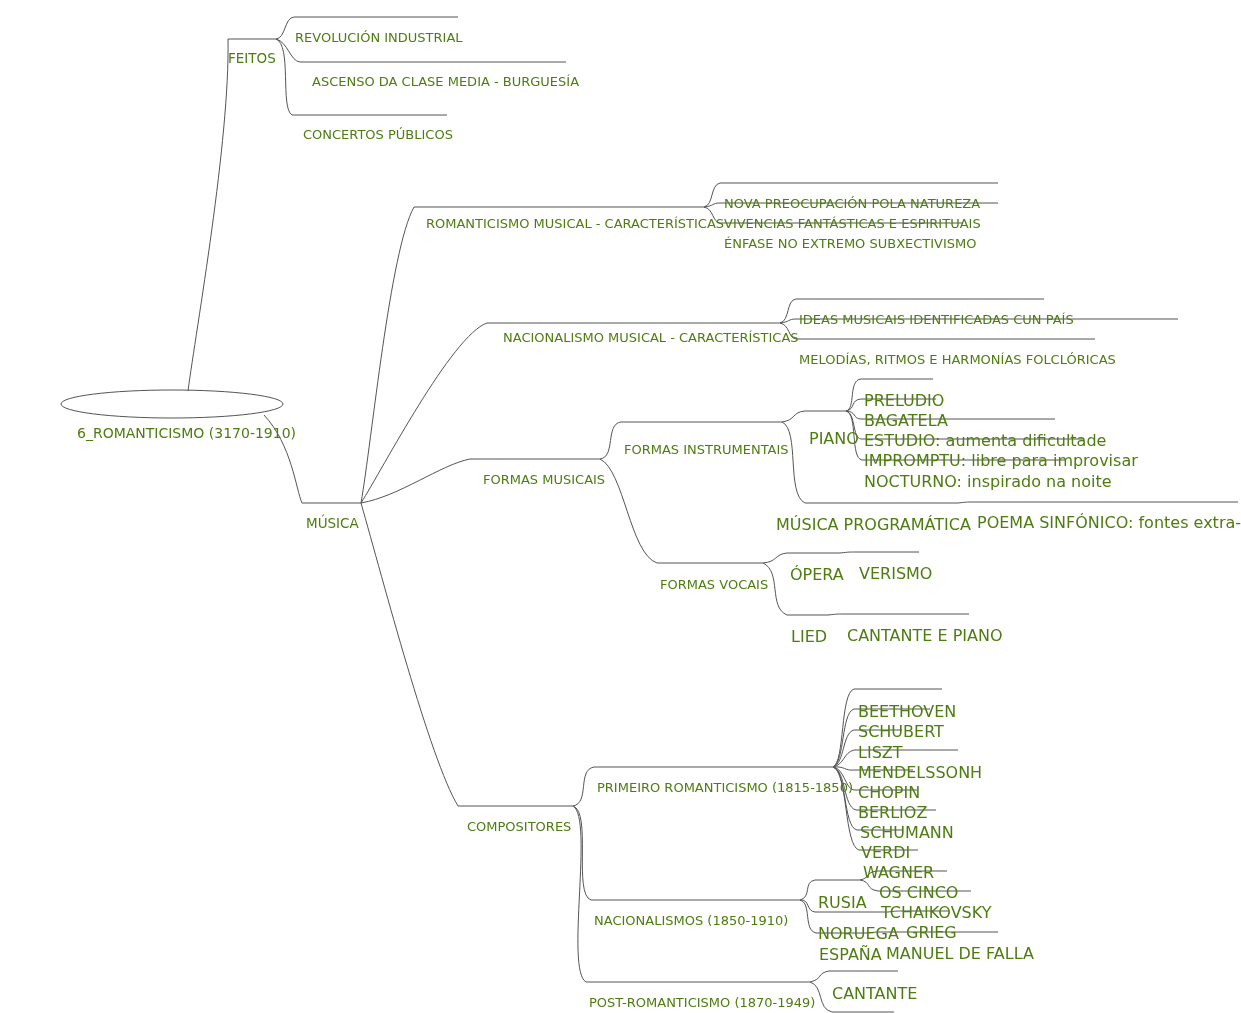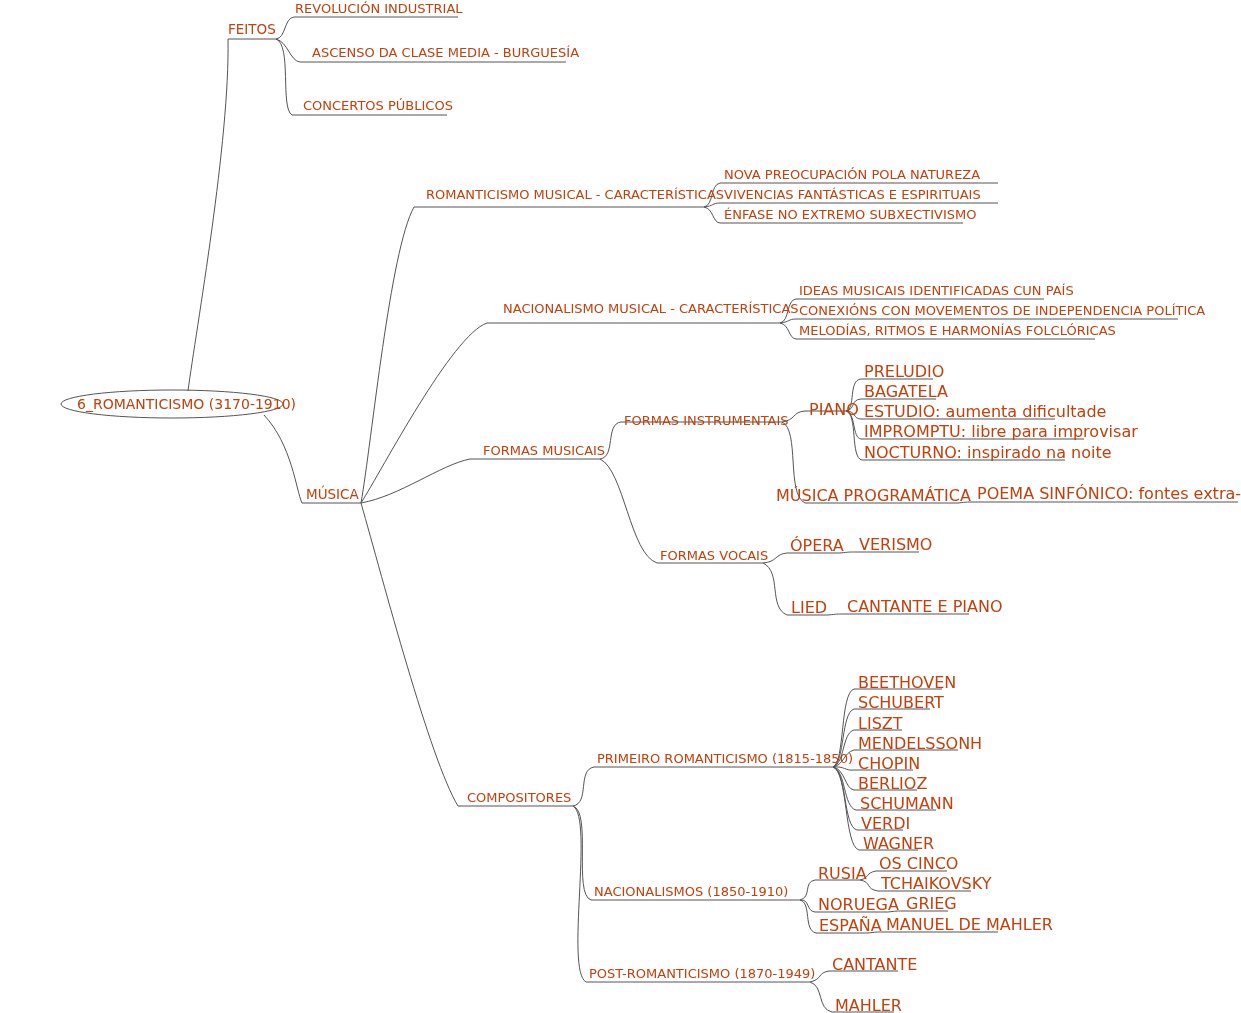--- a/index.html
+++ b/index.html
@@ -37,24 +37,25 @@
     fill: none;
   }
   .root-ellipse {
     fill: none;
     stroke: #555555;
     stroke-width: 1;
   }
   .node-label {
     position: absolute;
     white-space: nowrap;
-    color: #c2410c;
+    color: #4d7c0f;
     font-family: "DejaVu Sans", sans-serif;
     line-height: 1;
     letter-spacing: 0px;
+    margin-top: 29px;
   }
   .lvl-root  { font-size: 14px; }
   .lvl-1     { font-size: 13.5px; }
   .lvl-2     { font-size: 13px; }
   .lvl-3     { font-size: 13px; }
   .lvl-4     { font-size: 16px; }
 </style>
 </head>
 <body>
 
@@ -226,21 +227,20 @@
 
   <div class="node-label lvl-1" style="left:306px; top:488px;">MÚSICA</div>
 
   <div class="node-label lvl-2" style="left:426px; top:188px;">ROMANTICISMO MUSICAL - CARACTERÍSTICAS</div>
   <div class="node-label lvl-3" style="left:724px; top:168px;">NOVA PREOCUPACIÓN POLA NATUREZA</div>
   <div class="node-label lvl-3" style="left:724px; top:188px;">VIVENCIAS FANTÁSTICAS E ESPIRITUAIS</div>
   <div class="node-label lvl-3" style="left:724px; top:208px;">ÉNFASE NO EXTREMO SUBXECTIVISMO</div>
 
   <div class="node-label lvl-2" style="left:503px; top:302px;">NACIONALISMO MUSICAL - CARACTERÍSTICAS</div>
   <div class="node-label lvl-3" style="left:799px; top:284px;">IDEAS MUSICAIS IDENTIFICADAS CUN PAÍS</div>
-  <div class="node-label lvl-3" style="left:799px; top:304px;">CONEXIÓNS CON MOVEMENTOS DE INDEPENDENCIA POLÍTICA</div>
   <div class="node-label lvl-3" style="left:799px; top:324px;">MELODÍAS, RITMOS E HARMONÍAS FOLCLÓRICAS</div>
 
   <div class="node-label lvl-2" style="left:483px; top:444px;">FORMAS MUSICAIS</div>
 
   <div class="node-label lvl-3" style="left:624px; top:414px;">FORMAS INSTRUMENTAIS</div>
   <div class="node-label lvl-4" style="left:809px; top:402px;">PIANO</div>
   <div class="node-label lvl-4" style="left:864px; top:364px;">PRELUDIO</div>
   <div class="node-label lvl-4" style="left:864px; top:384px;">BAGATELA</div>
   <div class="node-label lvl-4" style="left:864px; top:404px;">ESTUDIO: aumenta dificultade</div>
   <div class="node-label lvl-4" style="left:864px; top:424px;">IMPROMPTU: libre para improvisar</div>
@@ -268,19 +268,19 @@
   <div class="node-label lvl-4" style="left:861px; top:816px;">VERDI</div>
   <div class="node-label lvl-4" style="left:863px; top:836px;">WAGNER</div>
 
   <div class="node-label lvl-3" style="left:594px; top:885px;">NACIONALISMOS (1850-1910)</div>
   <div class="node-label lvl-4" style="left:818px; top:866px;">RUSIA</div>
   <div class="node-label lvl-4" style="left:879px; top:856px;">OS CINCO</div>
   <div class="node-label lvl-4" style="left:881px; top:876px;">TCHAIKOVSKY</div>
   <div class="node-label lvl-4" style="left:818px; top:897px;">NORUEGA</div>
   <div class="node-label lvl-4" style="left:906px; top:896px;">GRIEG</div>
   <div class="node-label lvl-4" style="left:819px; top:918px;">ESPAÑA</div>
-  <div class="node-label lvl-4" style="left:886px; top:917px;">MANUEL DE MAHLER</div>
+  <div class="node-label lvl-4" style="left:886px; top:917px;">MANUEL DE FALLA</div>
 
   <div class="node-label lvl-3" style="left:589px; top:967px;">POST-ROMANTICISMO (1870-1949)</div>
   <div class="node-label lvl-4" style="left:832px; top:957px;">CANTANTE</div>
   <div class="node-label lvl-4" style="left:835px; top:998px;">MAHLER</div>
 
 </div>
 
 </body></html>

